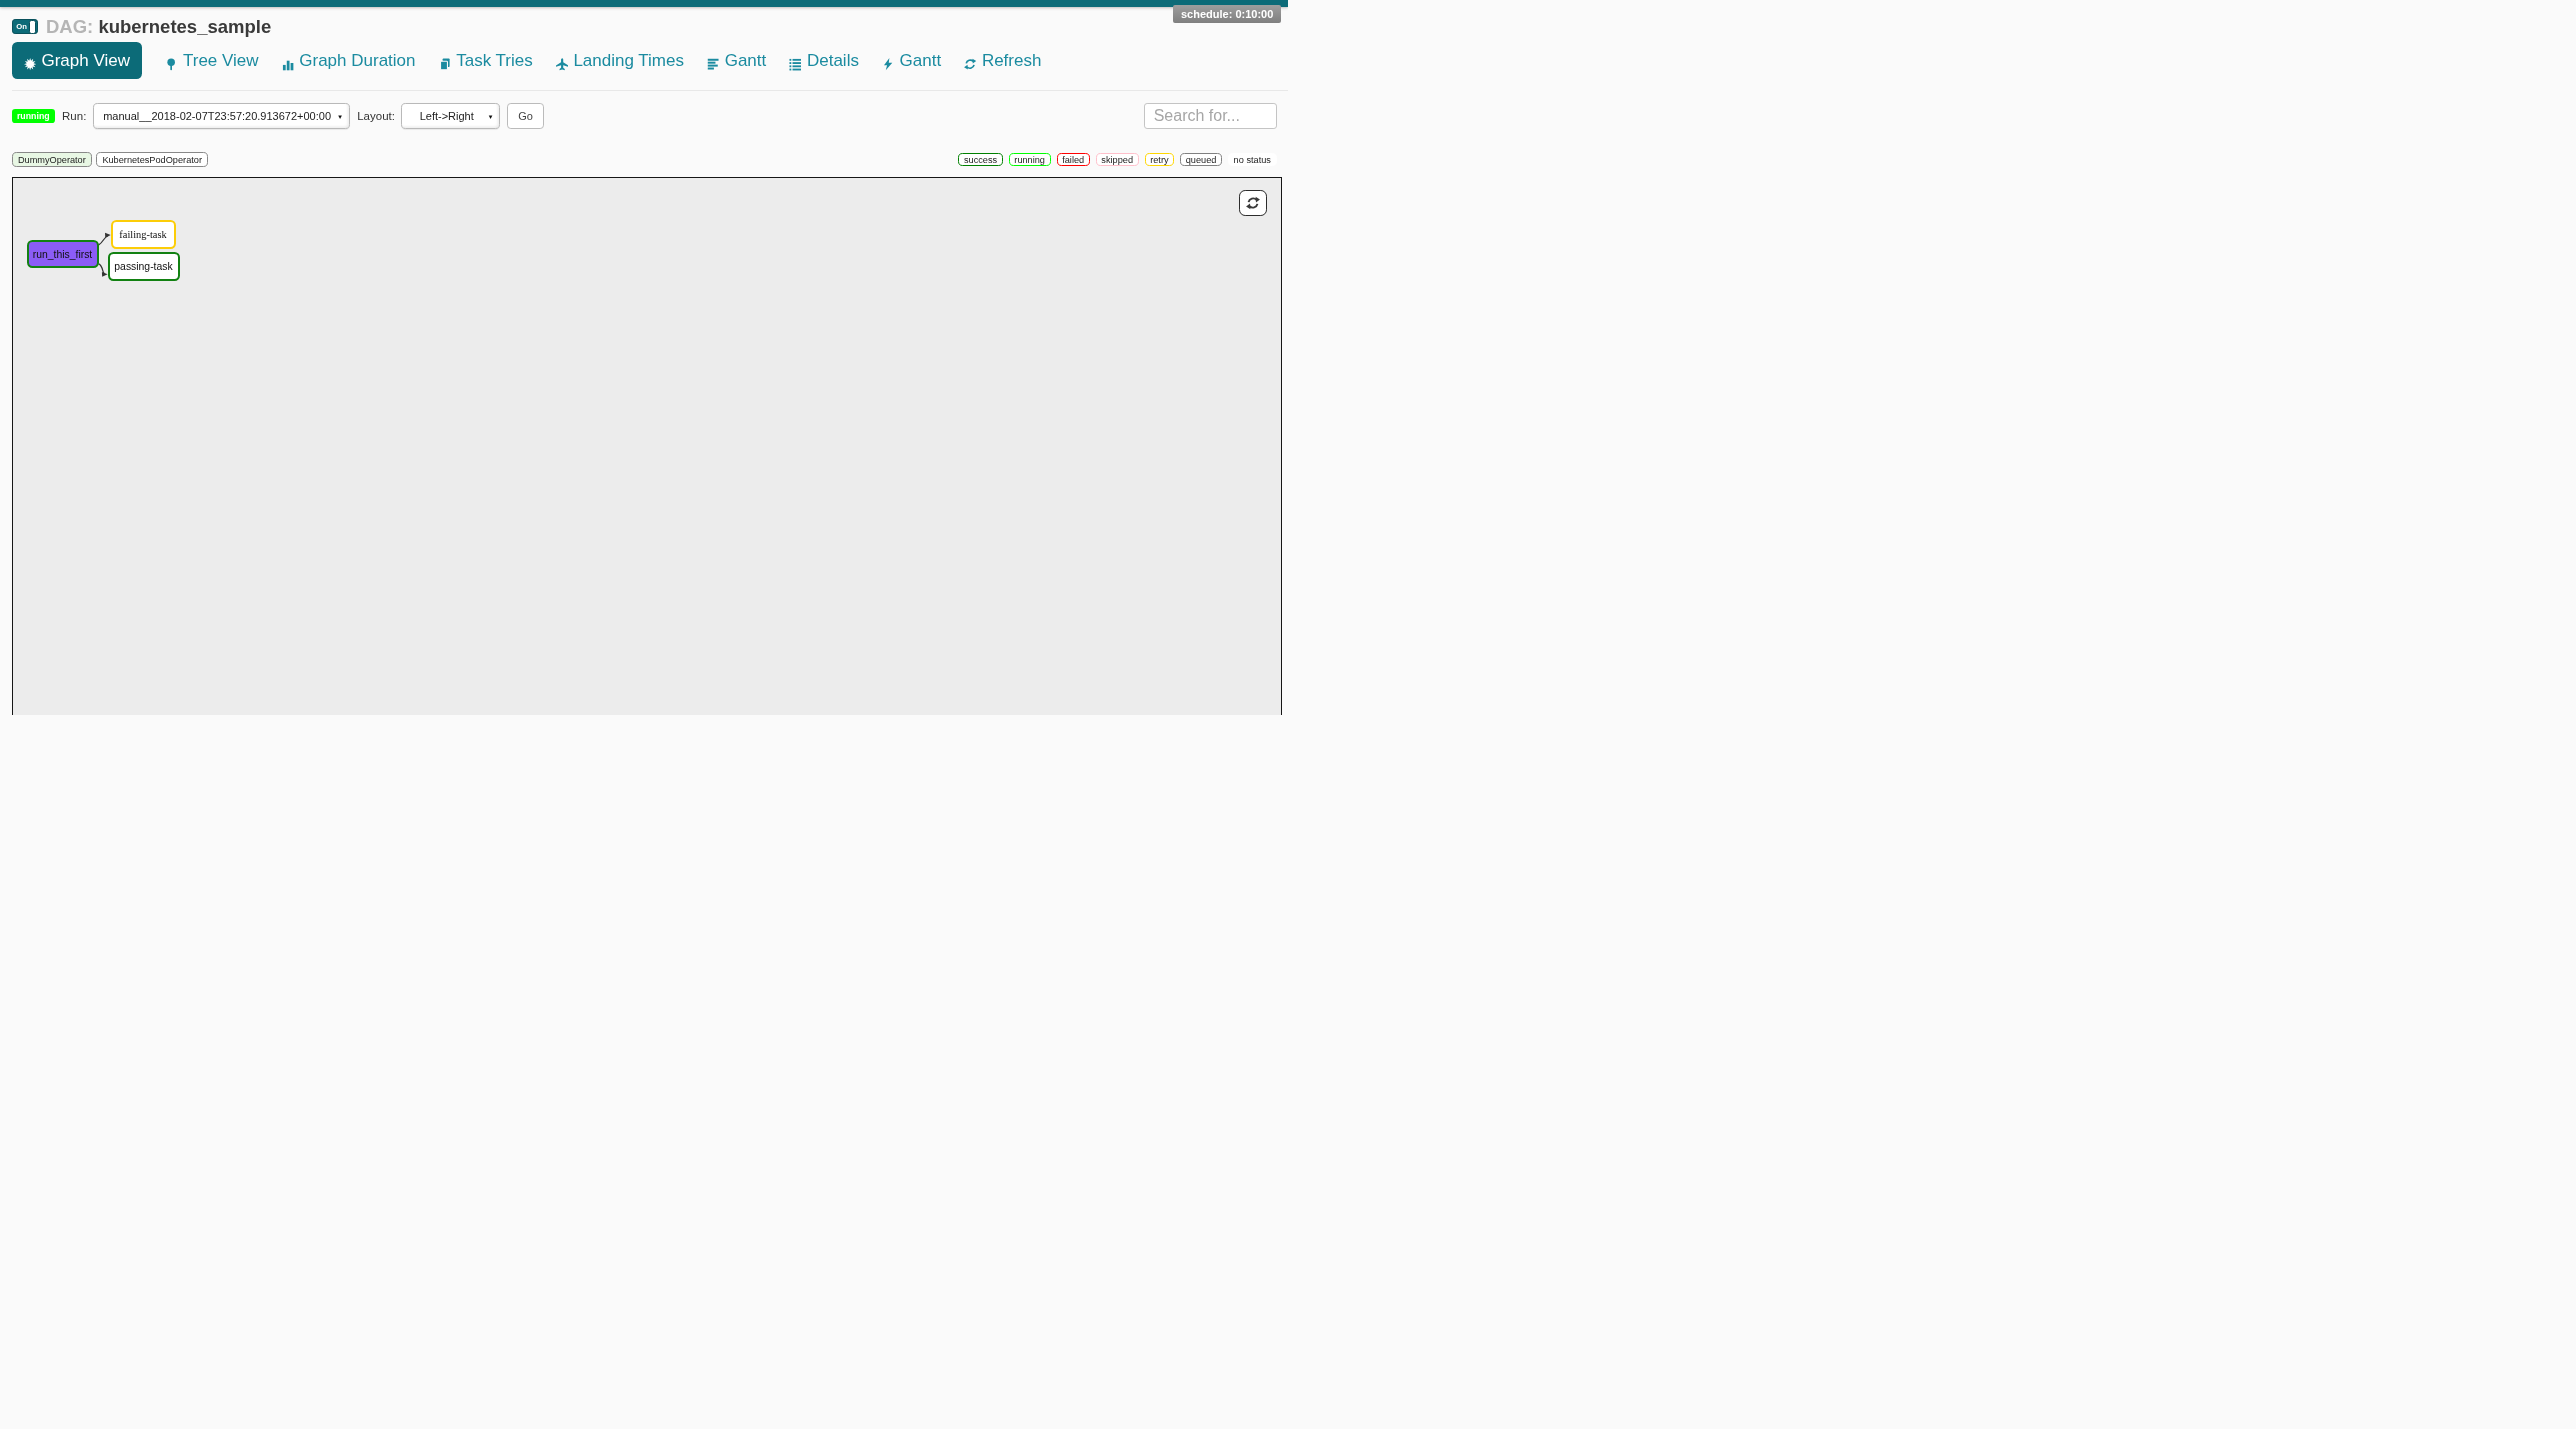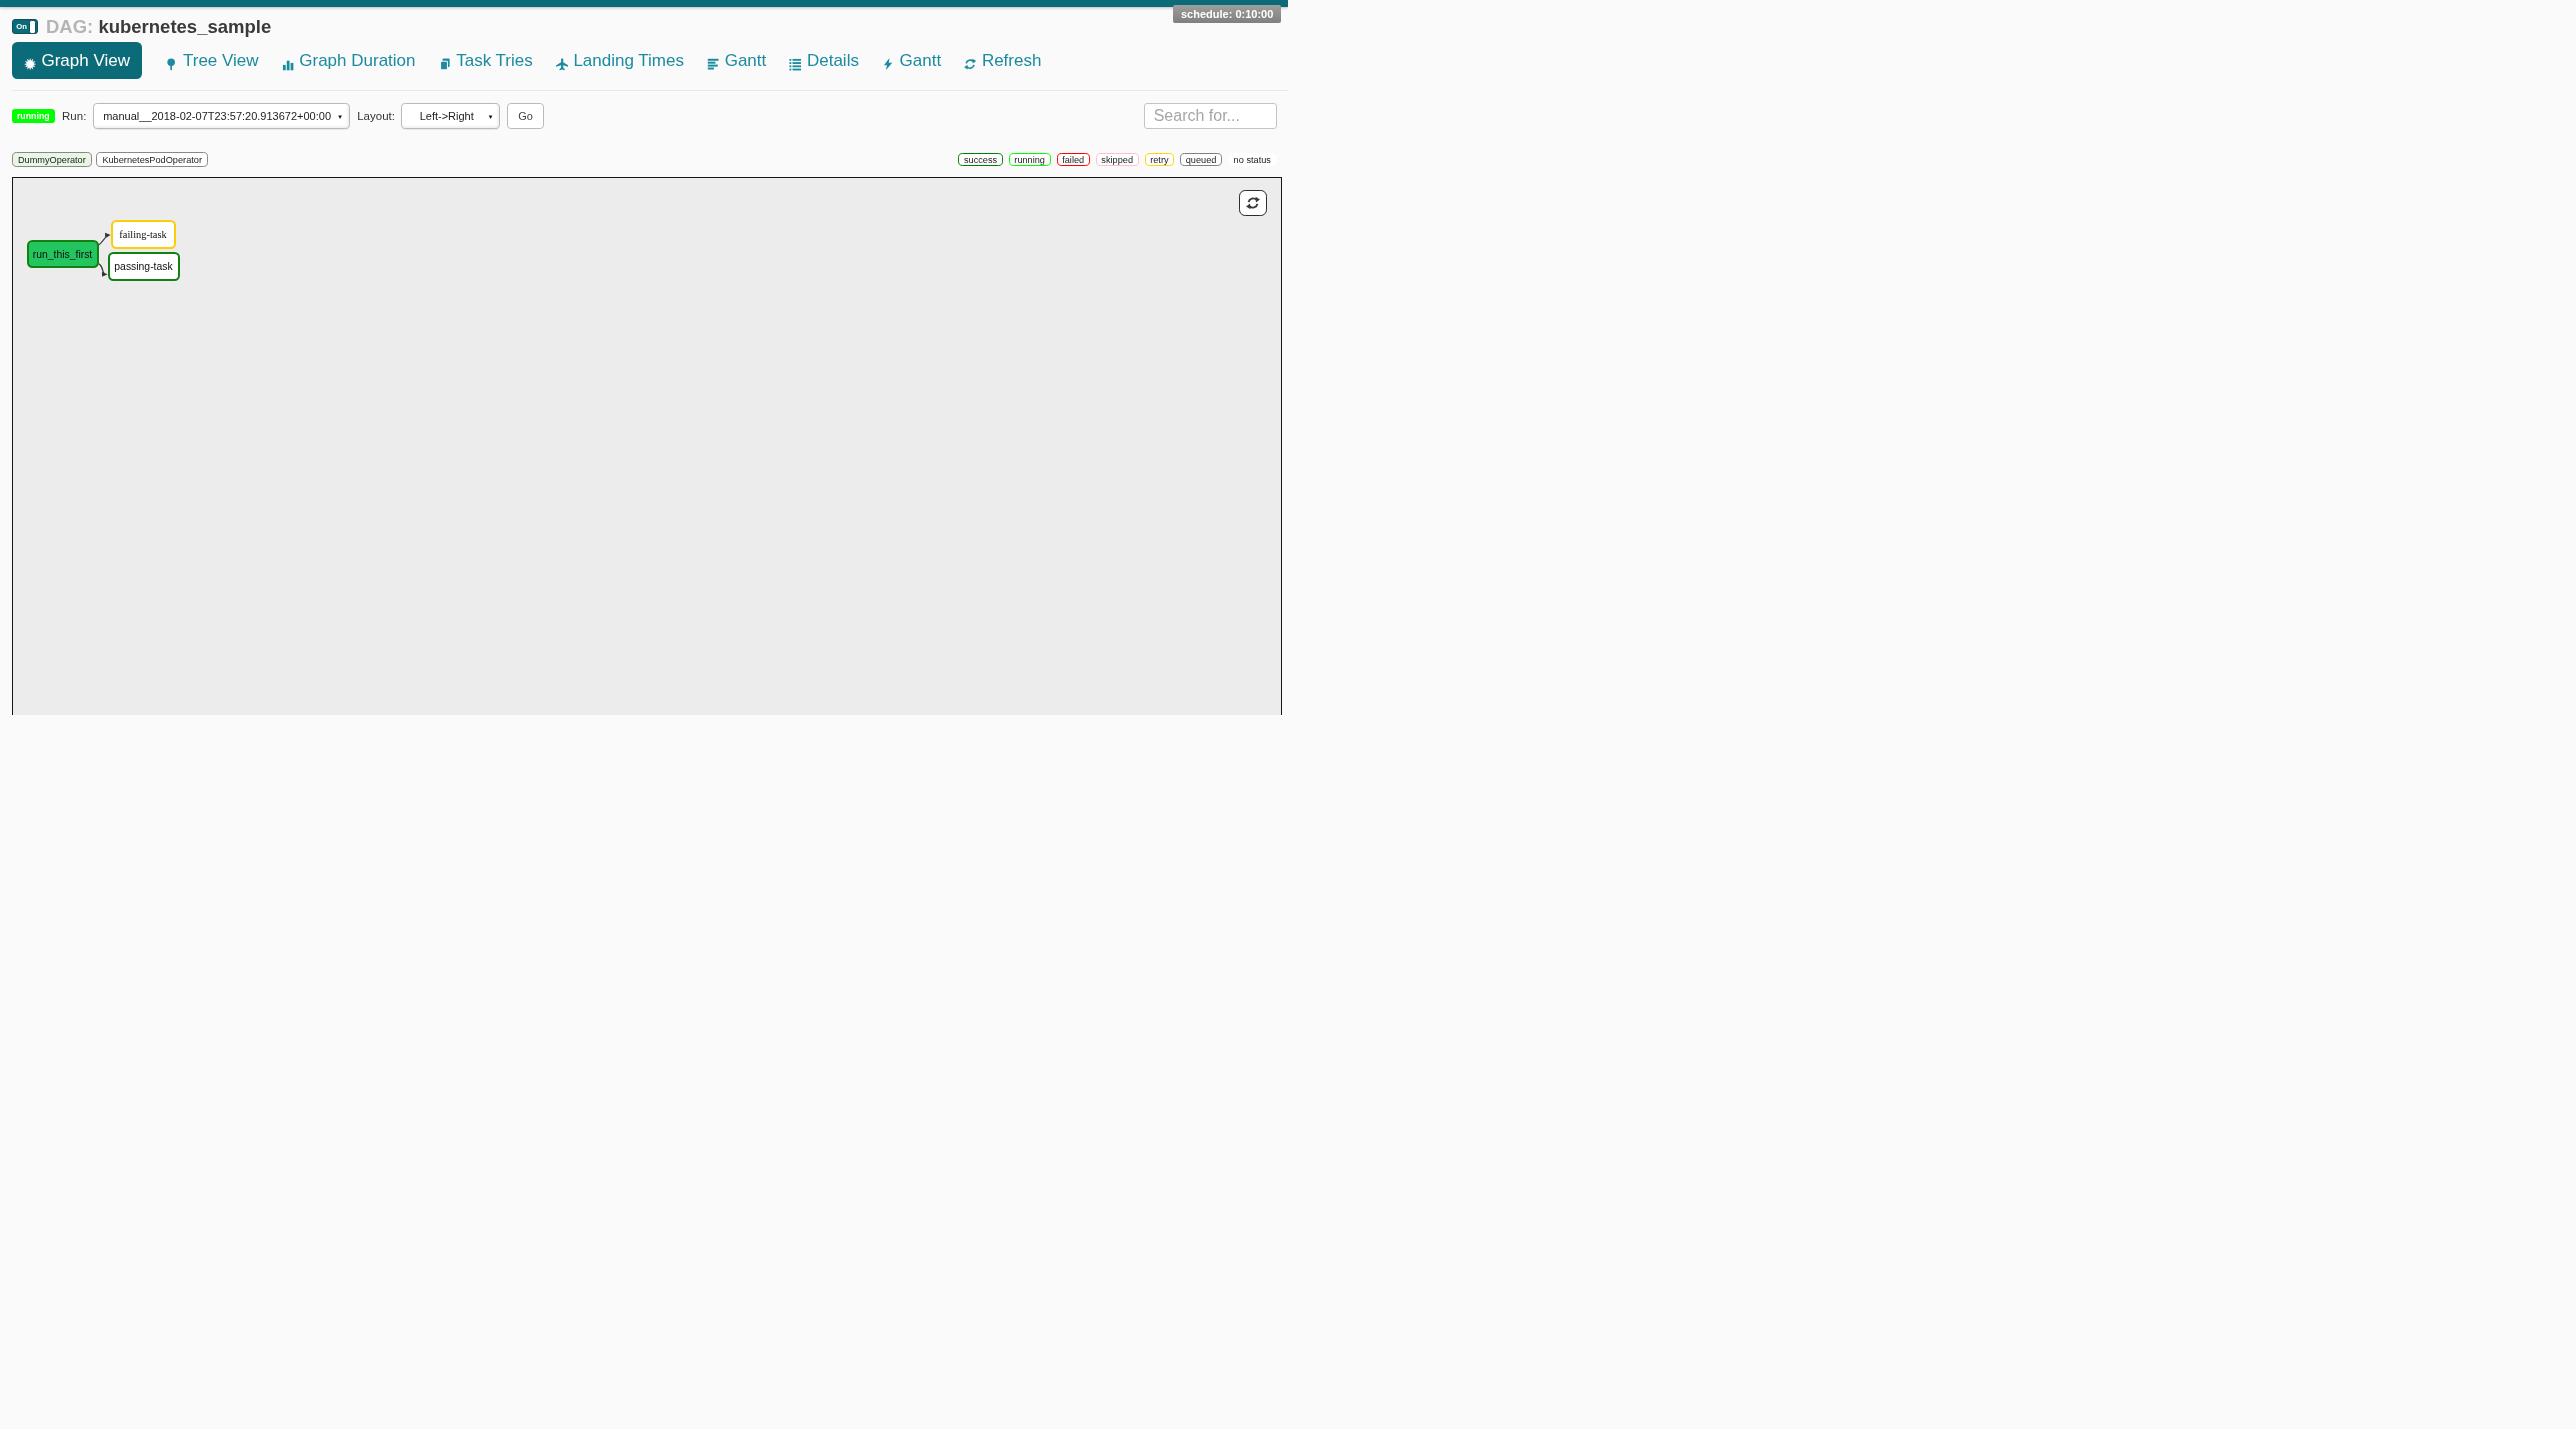--- a/index.html
+++ b/index.html
@@ -226,21 +226,21 @@
 </div>
 
 <div class="canvas">
   <svg class="edges" width="1270" height="545" viewBox="0 0 1651 708">
     <path d="M111,87 C118,83 118,76.5 123.5,74.8" fill="none" stroke="#333" stroke-width="1.6"></path>
     <polygon points="127,74 119.6,70.9 120,77.3" fill="#333"></polygon>
     <path d="M111,111 C117.5,114 115.8,122.5 118.8,124.3" fill="none" stroke="#333" stroke-width="1.6"></path>
     <polygon points="123,125 115.6,121.8 115.9,128.2" fill="#333"></polygon>
   </svg>
 
-  <div class="node node-0" style="border-color: rgb(18, 129, 18); background: #22c55e;">run_this_first</div>
+  <div class="node node-0" style="border-color: rgb(18, 129, 18); background: #8b5cf6;">run_this_first</div>
   <div class="node node-1" style="border-color: rgb(252, 205, 8); background: rgb(255, 255, 255);">failing-task</div>
   <div class="node node-2" style="border-color: rgb(18, 129, 18); background: rgb(255, 255, 255);">passing-task</div>
 
   <div class="mini-refresh">
     <svg width="14" height="14" viewBox="0 0 16 16">
         <path d="M2.9 7 A5.4 5.4 0 0 1 12 4.3" fill="none" stroke="#3a3a3a" stroke-width="2.2"></path>
         <polygon points="11,0.9 15.9,4 11.4,7.3" fill="#3a3a3a"></polygon>
         <path d="M13.1 9 A5.4 5.4 0 0 1 4 11.7" fill="none" stroke="#3a3a3a" stroke-width="2.2"></path>
         <polygon points="5,15.1 0.1,12 4.6,8.7" fill="#3a3a3a"></polygon>
       </svg>

